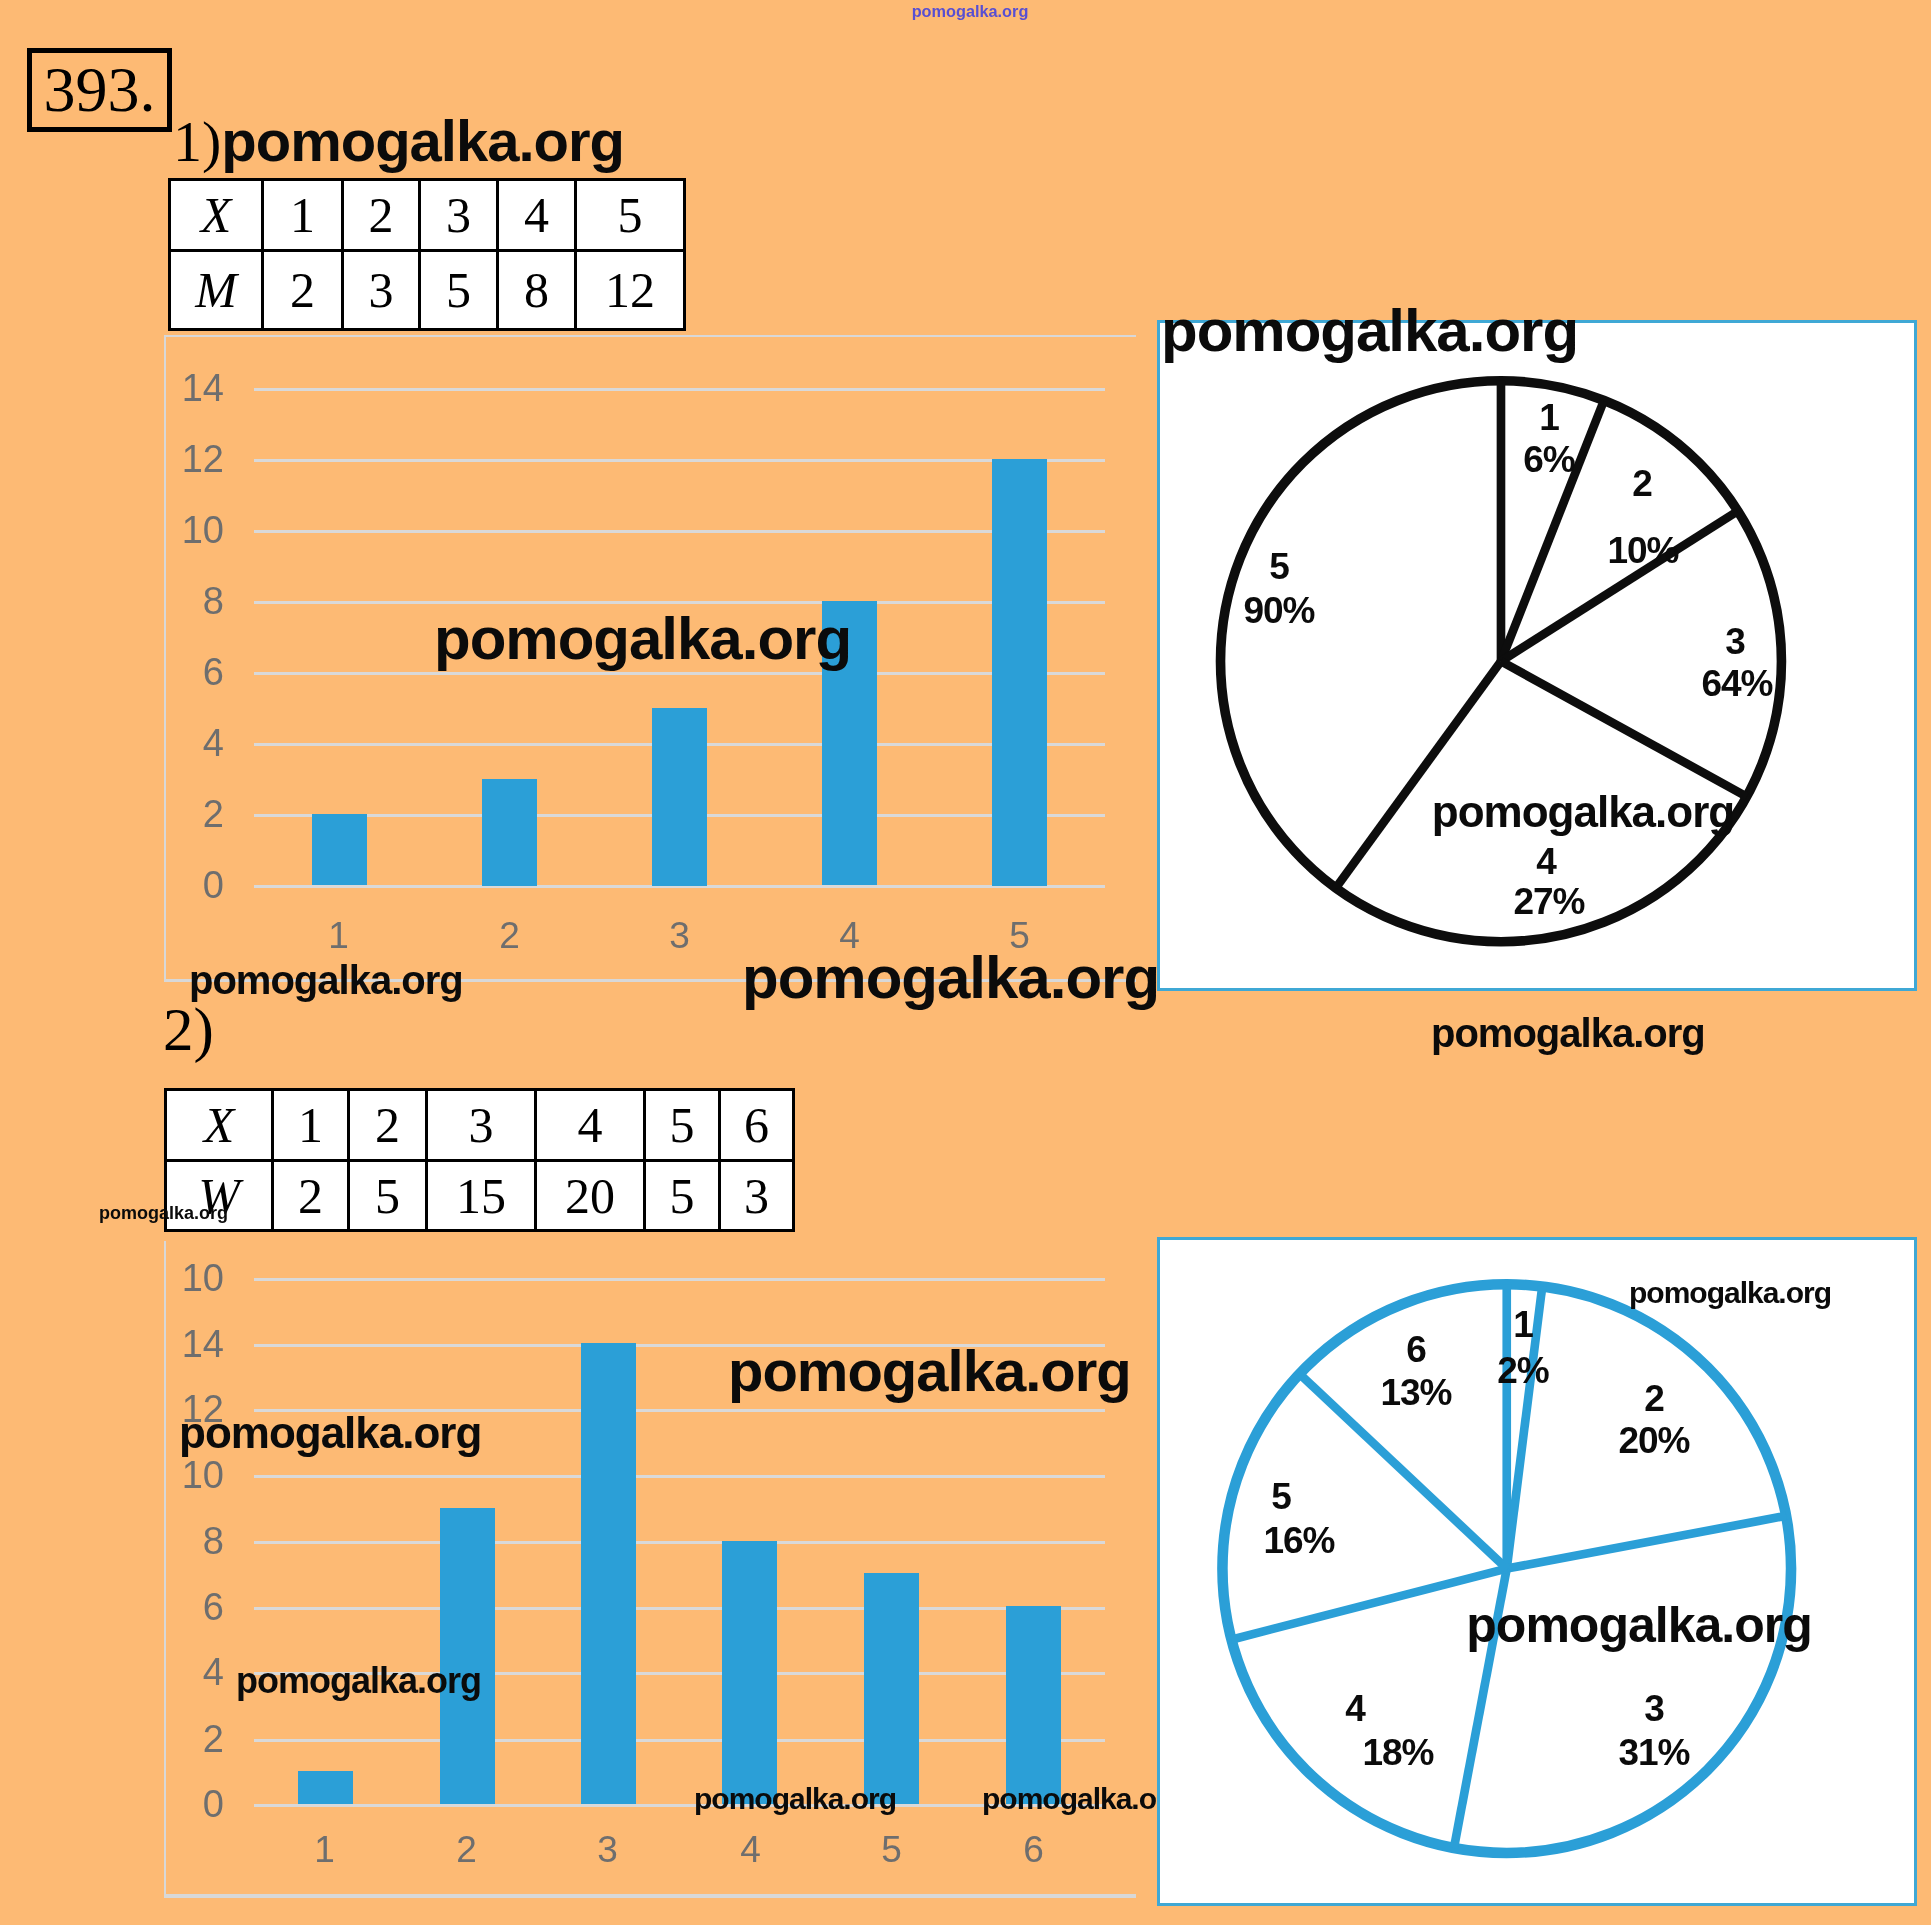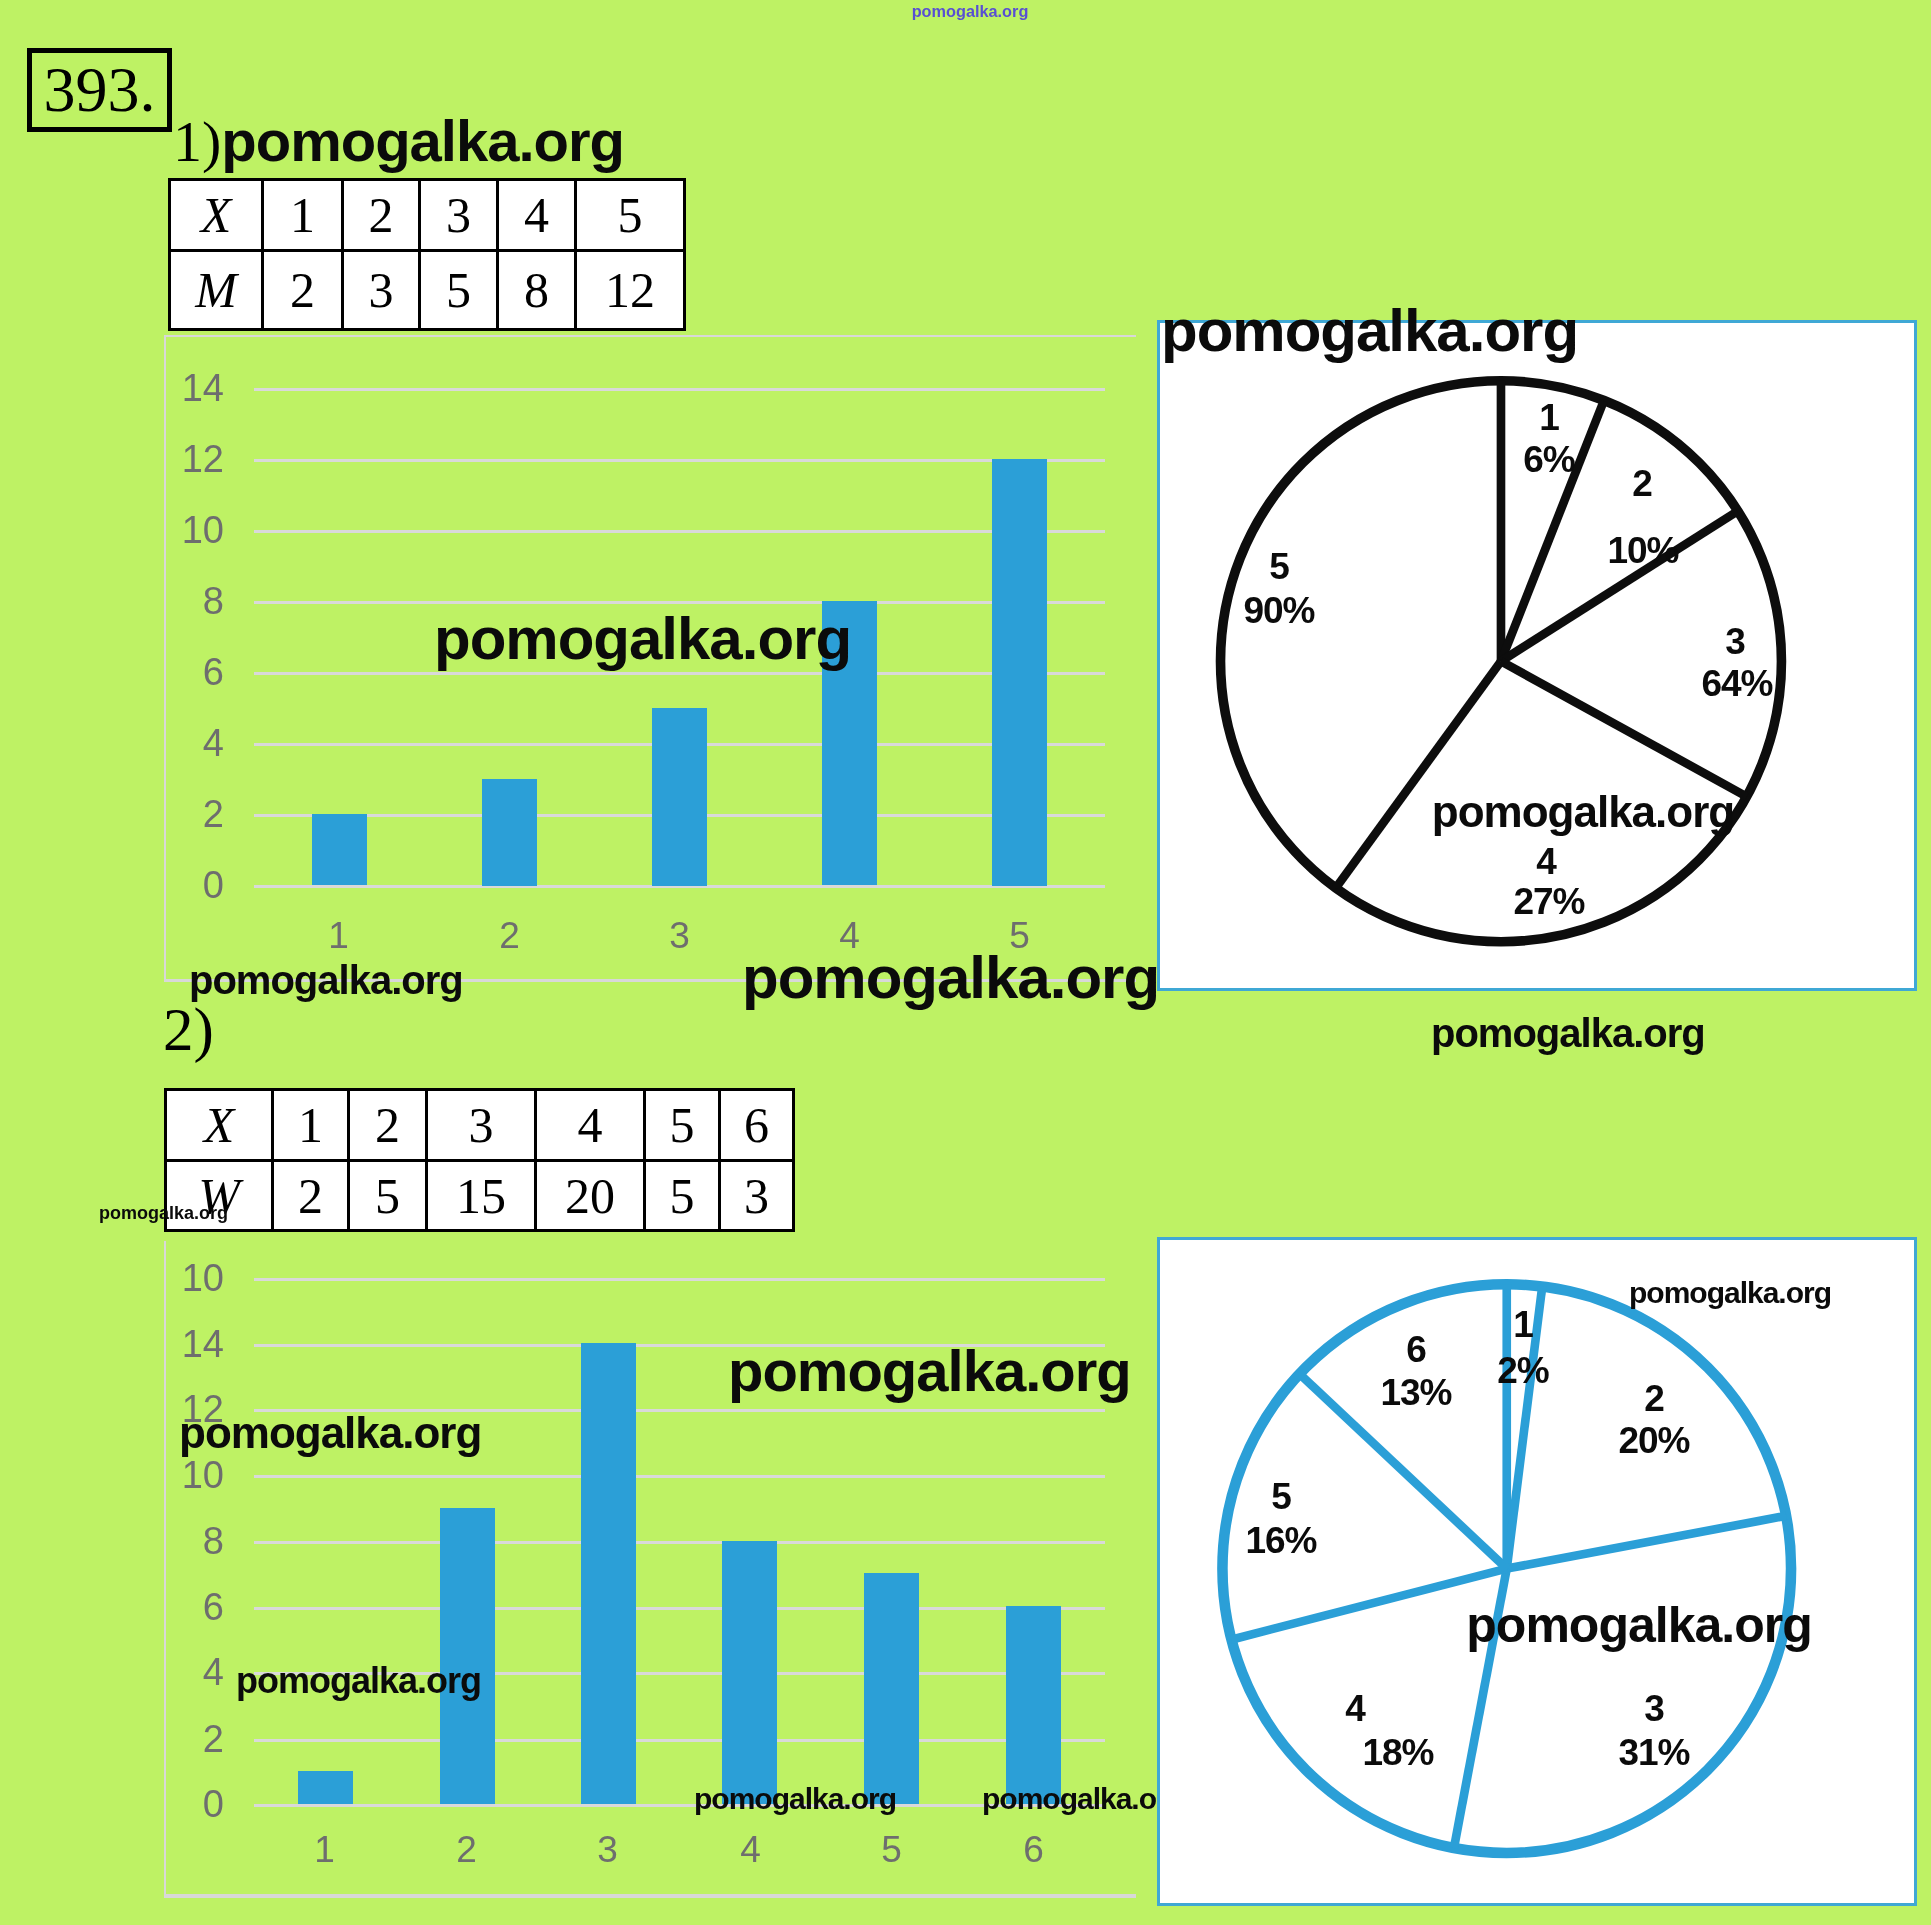--- a/index.html
+++ b/index.html
@@ -1,16 +1,16 @@
 <!DOCTYPE html>
 <html><head>
 <meta charset="utf-8">
 <style>
   html,body{margin:0;padding:0;background:#ffffff;}
-  #page{position:relative;width:1932px;height:1925px;background:#bef264;overflow:hidden;
+  #page{position:relative;width:1932px;height:1925px;background:#fdba74;overflow:hidden;
         font-family:"Liberation Sans",sans-serif;}
   .abs{position:absolute;}
   .wm{position:absolute;font-family:"Liberation Sans",sans-serif;font-weight:700;
       letter-spacing:-1px;white-space:nowrap;color:#0b0b0b;line-height:1.05;}
   .grid{position:absolute;height:2.9px;background:#d9d9d9;left:90px;width:851px;}
   .bar{position:absolute;width:55px;background:#2b9fd7;}
   .ytick{position:absolute;left:0;width:60px;text-align:right;height:48px;line-height:48px;
          font-size:38px;color:#6e6e6e;font-family:"Liberation Sans",sans-serif;}
   .xtick{position:absolute;width:81px;text-align:center;height:46px;line-height:46px;
          font-size:37px;color:#6e6e6e;font-family:"Liberation Sans",sans-serif;}
@@ -211,21 +211,21 @@
     </svg>
     <div class="plabel" style="left:363px;top:85px;">1</div>
     <div class="plabel" style="left:363px;top:131px;">2%</div>
     <div class="plabel" style="left:494px;top:159px;">2</div>
     <div class="plabel" style="left:494px;top:201px;">20%</div>
     <div class="plabel" style="left:494px;top:469px;">3</div>
     <div class="plabel" style="left:494px;top:513px;">31%</div>
     <div class="plabel" style="left:195px;top:469px;">4</div>
     <div class="plabel" style="left:198px;top:513px;margin-left:40px;">18%</div>
     <div class="plabel" style="left:121px;top:257px;">5</div>
-    <div class="plabel" style="left:121px;top:301px;">16%</div>
+    <div class="plabel" style="left:139px;top:301px;">16%</div>
     <div class="plabel" style="left:256px;top:110px;">6</div>
     <div class="plabel" style="left:256px;top:153px;">13%</div>
     <div class="wm" style="left:570px;top:37px;transform:translateX(-50%);font-size:30px;">pomogalka.org</div>
     <div class="wm" style="left:479px;top:385px;transform:translate(-50%,-50%);font-size:50px;">pomogalka.org</div>
   </div>
 
 </div>
 
 
 </body></html>

